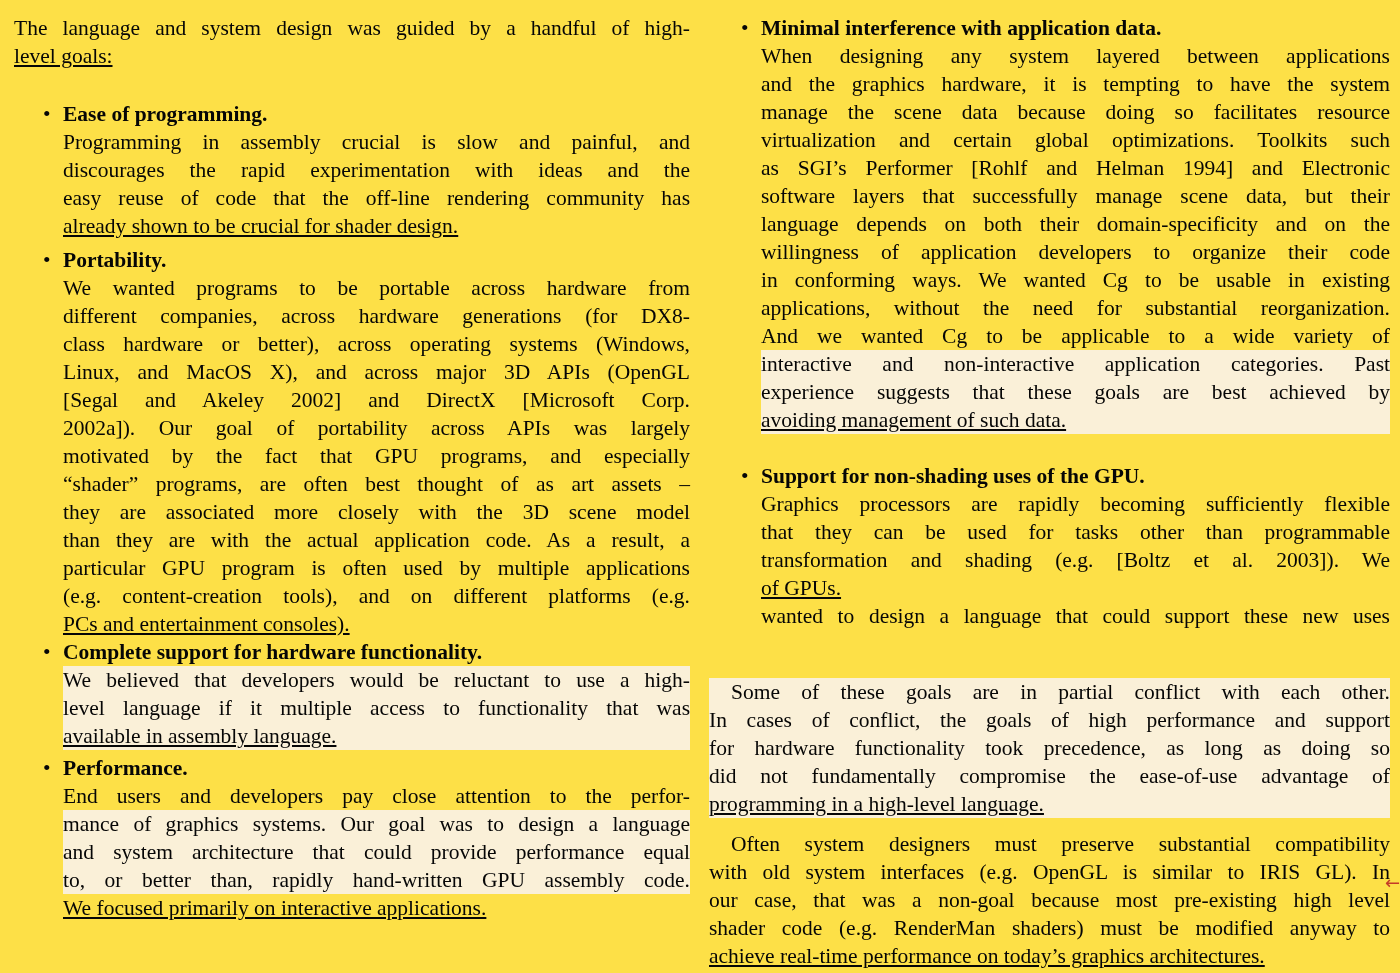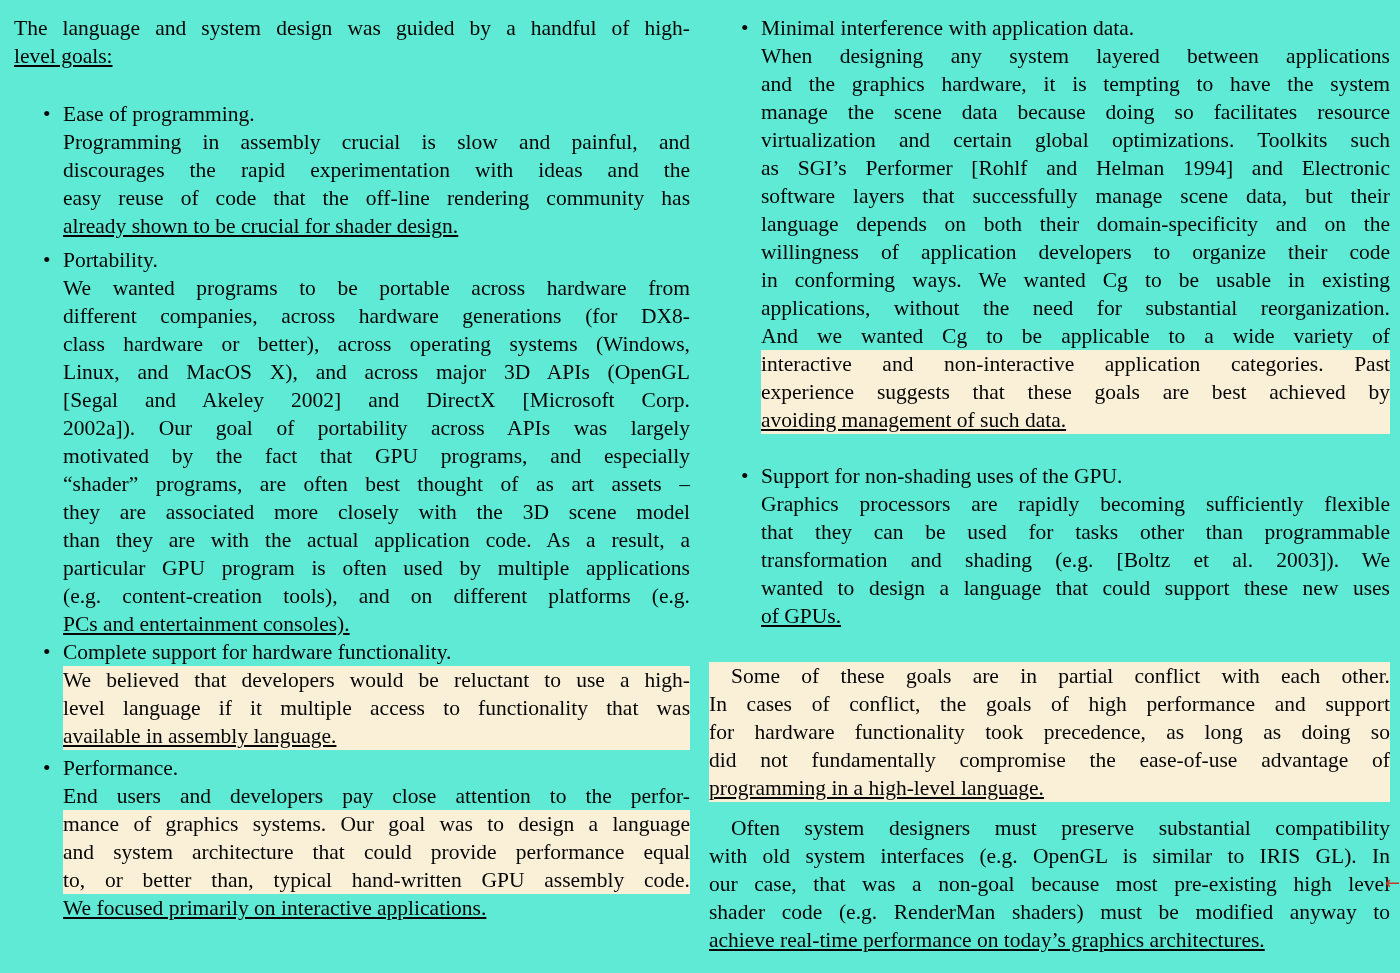--- a/index.html
+++ b/index.html
@@ -1,57 +1,57 @@
 <!DOCTYPE html>
 <html><head>
 <meta charset="utf-8">
 <style>
   html,body{margin:0;padding:0;}
   .page{
     position:relative;
     width:1400px;height:973px;
-    background:#5eead4;
+    background:#fde047;
     color:#060606;
     font-family:"Liberation Serif","DejaVu Serif",serif;
     overflow:hidden;
   }
   .col{position:absolute;top:0;}
   .col-left{left:14px;width:676px;padding-top:14px;}
   .col-right{left:709px;width:681px;padding-top:14px;}
 
   .tline{
     font-size:21.5px;
     line-height:28px;
     text-align:justify;
     text-align-last:justify;
   }
   .tline.last{text-align-last:left;text-decoration:underline;}
   .tline.indent{text-indent:22px;}
   .tline.hl{background:#faf0d8;}
-  .tline.heading{font-weight:normal;text-align-last:left;}
+  .tline.heading{font-weight:bold;text-align-last:left;}
 
   .bullet-item{position:relative;}
   .col-left .bullet-item{padding-left:49px;}
   .col-right .bullet-item{padding-left:52px;}
   .dot{
     position:absolute;
     font-size:21.5px;line-height:28px;
     top:0;
   }
   .col-left .dot{left:29px;}
   .col-right .dot{left:32px;}
 
   
   .col-left .item-0{margin-top:30px;}
   .col-left .item-1{margin-top:6px;}
   .col-left .item-2{margin-top:0;}
   .col-left .item-3{margin-top:4px;}
   .col-right .item-0{margin-top:0;}
   .col-right .item-1{margin-top:28px;}
-  .col-right .para-0{margin-top:32px;}
+  .col-right .para-0{margin-top:48px;}
   .col-right .para-1{margin-top:12px;}
 
   .arrow{
     position:absolute;
     left:1385px;top:874px;
     font-size:18px;line-height:18px;
     color:#c43a28;
     font-family:"DejaVu Sans",sans-serif;
   }
 </style>
@@ -102,21 +102,21 @@
           <div class="tline hl last">available in assembly language.</div>
         </div>
       </div>
       <div class="bullet-item item-3">
         <span class="dot">•</span>
         <div class="tline heading">Performance.</div>
         <div>
           <div class="tline">End users and developers pay close attention to the perfor-</div>
           <div class="tline hl">mance of graphics systems. Our goal was to design a language</div>
           <div class="tline hl">and system architecture that could provide performance equal</div>
-          <div class="tline hl">to, or better than, typical hand-written GPU assembly code.</div>
+          <div class="tline hl">to, or better than, rapidly hand-written GPU assembly code.</div>
           <div class="tline last">We focused primarily on interactive applications.</div>
         </div>
       </div>
     </div>
   <div class="col col-right" id="col-right">
       <div class="bullet-item item-0">
         <span class="dot">•</span>
         <div class="tline heading">Minimal interference with application data.</div>
         <div>
           <div class="tline">When designing any system layered between applications</div>
@@ -135,22 +135,22 @@
           <div class="tline hl last">avoiding management of such data.</div>
         </div>
       </div>
       <div class="bullet-item item-1">
         <span class="dot">•</span>
         <div class="tline heading">Support for non-shading uses of the GPU.</div>
         <div>
           <div class="tline">Graphics processors are rapidly becoming sufficiently flexible</div>
           <div class="tline">that they can be used for tasks other than programmable</div>
           <div class="tline">transformation and shading (e.g. [Boltz et al. 2003]).  We</div>
+          <div class="tline last">of GPUs.</div>
           <div class="tline">wanted to design a language that could support these new uses</div>
-          <div class="tline last">of GPUs.</div>
         </div>
       </div>
       <div class="paragraph para-0">
         <div class="tline hl indent">Some of these goals are in partial conflict with each other.</div>
         <div class="tline hl">In cases of conflict, the goals of high performance and support</div>
         <div class="tline hl">for hardware functionality took precedence, as long as doing so</div>
         <div class="tline hl">did not fundamentally compromise the ease-of-use advantage of</div>
         <div class="tline hl last">programming in a high-level language.</div>
       </div>
       <div class="paragraph para-1">

